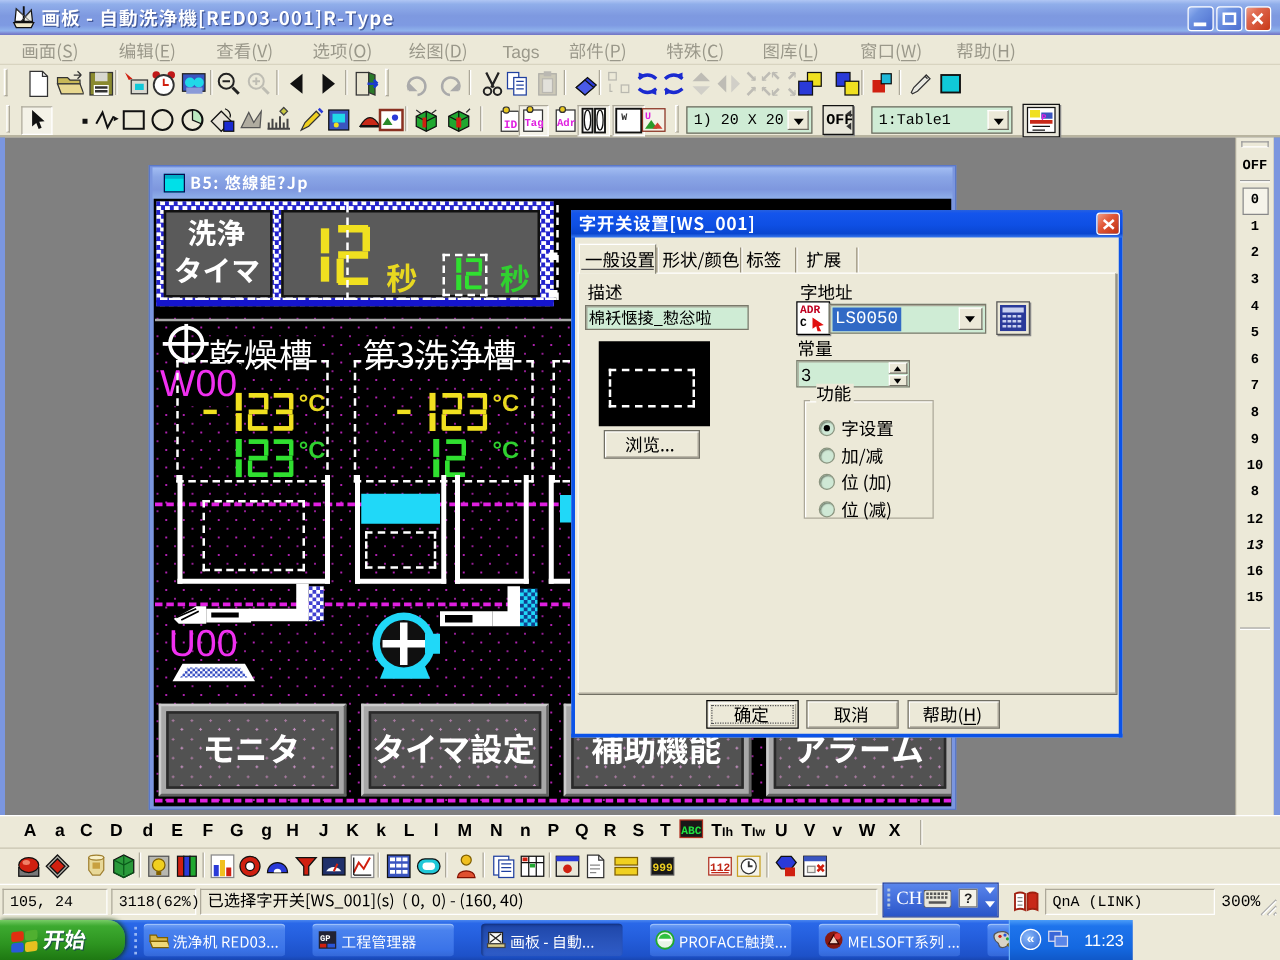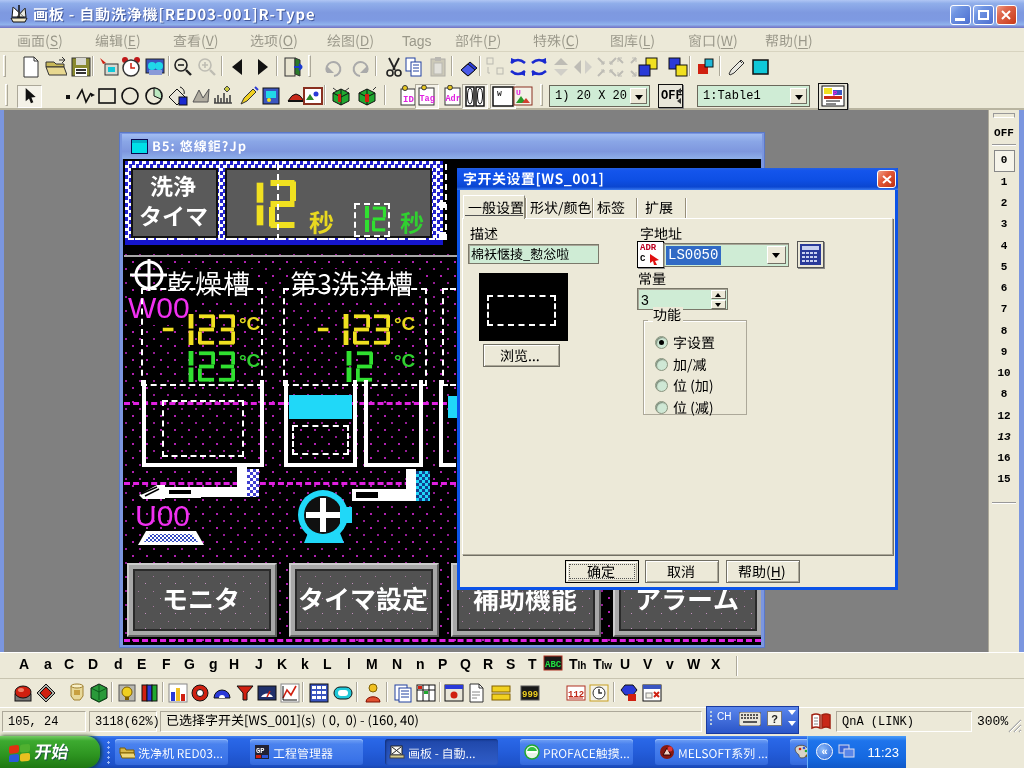--- a/index.html
+++ b/index.html
@@ -942,21 +942,21 @@
 
 <div class="abs" id="statusbar"></div>
 <div class="spanel" style="left:2px;width:84px;">105, 24</div>
 <div class="spanel" style="left:89px;width:68px;">3118(62%)</div>
 <div class="spanel" style="left:160px;width:542px;"></div>
 <svg class="abs" style="left:166px;top:713px;overflow:visible;" width="255" height="17">
     <path transform="translate(0,12)" d="M1.2 -10.1V-9.1H9.7V-5.7H2.9V-7.9H1.9V-1.3C1.9 0.3 2.6 0.7 4.7 0.7C5.2 0.7 9 0.7 9.6 0.7C11.7 0.7 12.1 -0 12.4 -2.4C12.1 -2.5 11.6 -2.7 11.4 -2.8C11.2 -0.7 11 -0.3 9.6 -0.3C8.7 -0.3 5.3 -0.3 4.6 -0.3C3.2 -0.3 2.9 -0.5 2.9 -1.3V-4.8H9.7V-4.1H10.7V-10.1Z M13.8 -9.9C14.5 -9.3 15.4 -8.4 15.8 -7.8L16.6 -8.4C16.2 -9 15.3 -9.9 14.5 -10.5ZM18.8 -10.5C18.5 -9.4 17.9 -8.2 17.2 -7.5C17.5 -7.3 17.9 -7.1 18.1 -6.9C18.4 -7.3 18.7 -7.8 18.9 -8.3H20.8V-6.4H17.2V-5.5H19.5C19.3 -3.8 18.8 -2.6 16.8 -1.9C17 -1.7 17.3 -1.3 17.4 -1.1C19.6 -1.9 20.2 -3.4 20.5 -5.5H21.8V-2.5C21.8 -1.5 22 -1.2 23 -1.2C23.2 -1.2 24.1 -1.2 24.3 -1.2C25.1 -1.2 25.4 -1.6 25.5 -3.3C25.2 -3.3 24.8 -3.5 24.6 -3.7C24.6 -2.3 24.5 -2.1 24.2 -2.1C24 -2.1 23.3 -2.1 23.2 -2.1C22.8 -2.1 22.8 -2.2 22.8 -2.5V-5.5H25.4V-6.4H21.8V-8.3H24.8V-9.1H21.8V-10.9H20.8V-9.1H19.3C19.5 -9.5 19.6 -9.9 19.7 -10.3ZM16.3 -5.9H13.7V-5H15.3V-1.1C14.8 -0.8 14.2 -0.4 13.6 0.2L14.2 1C15 0.2 15.7 -0.4 16.2 -0.4C16.4 -0.4 16.8 -0.1 17.4 0.2C18.2 0.8 19.3 0.9 20.8 0.9C22.1 0.9 24.3 0.8 25.3 0.8C25.3 0.5 25.5 -0 25.6 -0.3C24.3 -0.1 22.3 -0 20.8 -0C19.4 -0 18.3 -0.1 17.5 -0.6C16.9 -1 16.6 -1.3 16.3 -1.3Z M28.3 -10.9V-8.3H26.6V-7.4H28.3V-4.6C27.6 -4.4 27 -4.2 26.5 -4.1L26.7 -3.1L28.3 -3.7V-0.2C28.3 0 28.2 0.1 28.1 0.1C27.9 0.1 27.4 0.1 26.9 0.1C27 0.3 27.1 0.7 27.1 1C28 1 28.5 1 28.8 0.8C29.1 0.7 29.2 0.4 29.2 -0.2V-4L30.8 -4.5L30.6 -5.4L29.2 -4.9V-7.4H30.8V-8.3H29.2V-10.9ZM36.5 -9.3C36 -8.7 35.3 -8.1 34.6 -7.6C33.9 -8.1 33.4 -8.7 32.9 -9.3ZM31.1 -10.2V-9.3H32C32.5 -8.5 33.1 -7.7 33.9 -7.1C32.8 -6.5 31.7 -6 30.6 -5.7C30.8 -5.5 31 -5.2 31.1 -4.9C32.3 -5.3 33.5 -5.8 34.6 -6.5C35.6 -5.8 36.8 -5.3 38.1 -4.9C38.2 -5.2 38.5 -5.6 38.7 -5.7C37.4 -6 36.3 -6.4 35.4 -7C36.4 -7.8 37.3 -8.8 37.8 -9.9L37.2 -10.3L37.1 -10.2ZM34.1 -5.4V-4.2H31.4V-3.3H34.1V-2H30.8V-1.1H34.1V1.1H35V-1.1H38.4V-2H35V-3.3H37.5V-4.2H35V-5.4Z M45 -4.7V-3.9H39.9V-3H45V-0.2C45 0 44.9 0.1 44.7 0.1C44.4 0.1 43.6 0.1 42.7 0.1C42.9 0.3 43.1 0.8 43.1 1C44.3 1 44.9 1 45.4 0.9C45.9 0.7 46 0.4 46 -0.2V-3H51.1V-3.9H46V-4.4C47.2 -5 48.3 -5.9 49.1 -6.7L48.5 -7.2L48.2 -7.2H42V-6.2H47.3C46.6 -5.7 45.7 -5.1 45 -4.7ZM44.5 -10.7C44.8 -10.4 45 -9.9 45.2 -9.6H40V-6.9H41V-8.6H50V-6.9H51V-9.6H46.3C46.1 -10 45.8 -10.6 45.5 -11Z M60.4 -9.1V-5.4H56.8V-6V-9.1ZM52.7 -5.4V-4.5H55.7C55.6 -2.7 54.9 -1 52.7 0.4C53 0.5 53.3 0.9 53.5 1.1C55.9 -0.4 56.6 -2.5 56.7 -4.5H60.4V1.1H61.4V-4.5H64.3V-5.4H61.4V-9.1H63.9V-10.1H53.2V-9.1H55.8V-6L55.8 -5.4Z M67.9 -10.4C68.4 -9.7 69 -8.8 69.2 -8.2H66.7V-7.2H71V-5.6C71 -5.4 71 -5.1 71 -4.9H65.9V-3.9H70.8C70.4 -2.5 69.1 -1 65.6 0.2C65.9 0.4 66.2 0.8 66.3 1C69.7 -0.1 71.1 -1.7 71.7 -3.2C72.8 -1.1 74.5 0.3 76.8 1C76.9 0.7 77.2 0.2 77.5 0C75.1 -0.6 73.3 -2 72.3 -3.9H77.2V-4.9H72.1L72.1 -5.6V-7.2H76.5V-8.2H73.9C74.3 -8.9 74.9 -9.7 75.3 -10.5L74.2 -10.9C73.9 -10.1 73.3 -8.9 72.8 -8.2H69.2L70.1 -8.6C69.8 -9.2 69.3 -10.1 68.7 -10.8Z M79.4 2.2H82V1.5H80.3V-9.6H82V-10.3H79.4Z M84.7 0H86.2L87.6 -5.7C87.8 -6.5 87.9 -7.2 88.1 -7.9H88.1C88.3 -7.2 88.4 -6.5 88.6 -5.7L90 0H91.5L93.5 -9.5H92.3L91.3 -4.3C91.1 -3.3 90.9 -2.3 90.8 -1.2H90.7C90.5 -2.3 90.2 -3.3 90 -4.3L88.7 -9.5H87.6L86.3 -4.3C86 -3.3 85.8 -2.3 85.6 -1.2H85.5C85.3 -2.3 85.2 -3.3 85 -4.3L84 -9.5H82.7Z M97.8 0.2C99.7 0.2 101 -1 101 -2.5C101 -4 100.1 -4.6 99 -5.1L97.7 -5.7C96.9 -6 96.1 -6.3 96.1 -7.3C96.1 -8.1 96.8 -8.6 97.9 -8.6C98.8 -8.6 99.5 -8.3 100 -7.8L100.7 -8.5C100 -9.2 99 -9.7 97.9 -9.7C96.1 -9.7 94.9 -8.6 94.9 -7.2C94.9 -5.8 95.9 -5.1 96.8 -4.7L98.2 -4.1C99.1 -3.7 99.8 -3.4 99.8 -2.4C99.8 -1.5 99 -0.9 97.8 -0.9C96.8 -0.9 95.8 -1.4 95.1 -2.1L94.4 -1.2C95.3 -0.4 96.4 0.2 97.8 0.2Z M101.7 1.8H108.6V1H101.7Z M112.4 0.2C114.2 0.2 115.4 -1.5 115.4 -4.8C115.4 -8.1 114.2 -9.7 112.4 -9.7C110.6 -9.7 109.5 -8.1 109.5 -4.8C109.5 -1.5 110.6 0.2 112.4 0.2ZM112.4 -0.8C111.4 -0.8 110.6 -2 110.6 -4.8C110.6 -7.6 111.4 -8.8 112.4 -8.8C113.5 -8.8 114.3 -7.6 114.3 -4.8C114.3 -2 113.5 -0.8 112.4 -0.8Z M119.7 0.2C121.5 0.2 122.6 -1.5 122.6 -4.8C122.6 -8.1 121.5 -9.7 119.7 -9.7C117.8 -9.7 116.7 -8.1 116.7 -4.8C116.7 -1.5 117.8 0.2 119.7 0.2ZM119.7 -0.8C118.6 -0.8 117.8 -2 117.8 -4.8C117.8 -7.6 118.6 -8.8 119.7 -8.8C120.7 -8.8 121.5 -7.6 121.5 -4.8C121.5 -2 120.7 -0.8 119.7 -0.8Z M124.4 0H129.6V-1H127.7V-9.5H126.8C126.3 -9.2 125.7 -9 124.8 -8.9V-8.1H126.5V-1H124.4Z M130.9 2.2H133.5V-10.3H130.9V-9.6H132.6V1.5H130.9Z M138 2.5 138.7 2.2C137.6 0.4 137 -1.8 137 -4C137 -6.2 137.6 -8.4 138.7 -10.3L138 -10.6C136.8 -8.7 136.1 -6.6 136.1 -4C136.1 -1.5 136.8 0.6 138 2.5Z M142.3 0.2C144 0.2 144.9 -0.8 144.9 -1.9C144.9 -3.3 143.7 -3.7 142.7 -4.1C141.9 -4.4 141.2 -4.6 141.2 -5.3C141.2 -5.8 141.6 -6.3 142.5 -6.3C143.1 -6.3 143.6 -6 144.1 -5.7L144.7 -6.4C144.1 -6.9 143.4 -7.2 142.5 -7.2C140.9 -7.2 140.1 -6.4 140.1 -5.2C140.1 -4 141.1 -3.6 142.1 -3.2C142.9 -2.9 143.7 -2.6 143.7 -1.9C143.7 -1.2 143.3 -0.8 142.3 -0.8C141.5 -0.8 140.9 -1.1 140.2 -1.6L139.7 -0.8C140.3 -0.2 141.3 0.2 142.3 0.2Z M146.6 2.5C147.8 0.6 148.5 -1.5 148.5 -4C148.5 -6.6 147.8 -8.7 146.6 -10.6L145.9 -10.3C147 -8.4 147.6 -6.2 147.6 -4C147.6 -1.8 147 0.4 145.9 2.2Z M158.7 2.5 159.4 2.2C158.3 0.4 157.7 -1.8 157.7 -4C157.7 -6.2 158.3 -8.4 159.4 -10.3L158.7 -10.6C157.5 -8.7 156.8 -6.6 156.8 -4C156.8 -1.5 157.5 0.6 158.7 2.5Z M166.5 0.2C168.3 0.2 169.4 -1.5 169.4 -4.8C169.4 -8.1 168.3 -9.7 166.5 -9.7C164.7 -9.7 163.5 -8.1 163.5 -4.8C163.5 -1.5 164.7 0.2 166.5 0.2ZM166.5 -0.8C165.4 -0.8 164.7 -2 164.7 -4.8C164.7 -7.6 165.4 -8.8 166.5 -8.8C167.6 -8.8 168.3 -7.6 168.3 -4.8C168.3 -2 167.6 -0.8 166.5 -0.8Z M171.1 2.5C172.2 2 173 1 173 -0.2C173 -1.1 172.6 -1.6 172 -1.6C171.5 -1.6 171.1 -1.3 171.1 -0.8C171.1 -0.3 171.5 0 171.9 0L172.1 0C172.1 0.8 171.6 1.4 170.8 1.8Z M183.1 0.2C184.9 0.2 186.1 -1.5 186.1 -4.8C186.1 -8.1 184.9 -9.7 183.1 -9.7C181.3 -9.7 180.2 -8.1 180.2 -4.8C180.2 -1.5 181.3 0.2 183.1 0.2ZM183.1 -0.8C182.1 -0.8 181.3 -2 181.3 -4.8C181.3 -7.6 182.1 -8.8 183.1 -8.8C184.2 -8.8 185 -7.6 185 -4.8C185 -2 184.2 -0.8 183.1 -0.8Z M188 2.5C189.2 0.6 189.9 -1.5 189.9 -4C189.9 -6.6 189.2 -8.7 188 -10.6L187.3 -10.3C188.4 -8.4 189 -6.2 189 -4C189 -1.8 188.4 0.4 187.3 2.2Z M194.6 -3.2H198V-4.1H194.6Z M204.6 2.5 205.3 2.2C204.2 0.4 203.6 -1.8 203.6 -4C203.6 -6.2 204.2 -8.4 205.3 -10.3L204.6 -10.6C203.4 -8.7 202.7 -6.6 202.7 -4C202.7 -1.5 203.4 0.6 204.6 2.5Z M207 0H212.2V-1H210.3V-9.5H209.4C208.9 -9.2 208.3 -9 207.4 -8.9V-8.1H209.1V-1H207Z M217 0.2C218.5 0.2 219.7 -1.1 219.7 -2.9C219.7 -4.9 218.7 -5.9 217.1 -5.9C216.3 -5.9 215.5 -5.5 214.9 -4.8C215 -7.7 216 -8.7 217.4 -8.7C217.9 -8.7 218.5 -8.4 218.9 -8L219.6 -8.7C219 -9.3 218.3 -9.7 217.3 -9.7C215.5 -9.7 213.8 -8.3 213.8 -4.5C213.8 -1.4 215.2 0.2 217 0.2ZM214.9 -3.8C215.6 -4.7 216.3 -5 216.9 -5C218 -5 218.6 -4.2 218.6 -2.9C218.6 -1.6 217.9 -0.8 217 -0.8C215.8 -0.8 215.1 -1.8 214.9 -3.8Z M223.9 0.2C225.7 0.2 226.9 -1.5 226.9 -4.8C226.9 -8.1 225.7 -9.7 223.9 -9.7C222.1 -9.7 220.9 -8.1 220.9 -4.8C220.9 -1.5 222.1 0.2 223.9 0.2ZM223.9 -0.8C222.8 -0.8 222.1 -2 222.1 -4.8C222.1 -7.6 222.8 -8.8 223.9 -8.8C225 -8.8 225.7 -7.6 225.7 -4.8C225.7 -2 225 -0.8 223.9 -0.8Z M228.5 2.5C229.6 2 230.4 1 230.4 -0.2C230.4 -1.1 230 -1.6 229.4 -1.6C228.9 -1.6 228.5 -1.3 228.5 -0.8C228.5 -0.3 228.9 0 229.3 0L229.5 0C229.5 0.8 229 1.4 228.2 1.8Z M238.4 0H239.6V-2.6H240.8V-3.6H239.6V-9.5H238.3L234.3 -3.4V-2.6H238.4ZM238.4 -3.6H235.5L237.7 -6.8C238 -7.3 238.2 -7.8 238.5 -8.2H238.5C238.5 -7.7 238.4 -7 238.4 -6.5Z M244.9 0.2C246.7 0.2 247.8 -1.5 247.8 -4.8C247.8 -8.1 246.7 -9.7 244.9 -9.7C243 -9.7 241.9 -8.1 241.9 -4.8C241.9 -1.5 243 0.2 244.9 0.2ZM244.9 -0.8C243.8 -0.8 243 -2 243 -4.8C243 -7.6 243.8 -8.8 244.9 -8.8C245.9 -8.8 246.7 -7.6 246.7 -4.8C246.7 -2 245.9 -0.8 244.9 -0.8Z M249.7 2.5C250.9 0.6 251.7 -1.5 251.7 -4C251.7 -6.6 250.9 -8.7 249.7 -10.6L249 -10.3C250.1 -8.4 250.7 -6.2 250.7 -4C250.7 -1.8 250.1 0.4 249 2.2Z" fill="#000000"></path>
   </svg>
 <div class="abs" style="left:706px;top:706px;width:93px;height:28px;background:linear-gradient(180deg,#5a86ec,#2a55c8);border:1px solid #1a3aa0;">
   <div class="abs" style="left:2px;top:3px;width:4px;height:17px;background-image:radial-gradient(circle,#bcd 1px,transparent 1.4px);background-size:4px 4px;"></div>
-  <span style="position:absolute;left:10px;top:4px;color:#fff;font-size:10px;font-family:Liberation Sans, sans-serif;">CH</span>
+  <span style="position:absolute;left:10px;top:4px;color:#fff;font-size:15px;font-family:Liberation Serif, serif;">CH</span>
   <svg class="abs" style="left:32px;top:5px;" width="22" height="14" viewBox="0 0 22 14">
       <rect x="0" y="0" width="22" height="14" rx="2" fill="#e8e6da" stroke="#555"></rect>
       <g fill="#555">
         <rect x="2" y="2" width="2" height="2"></rect>
         <rect x="5" y="2" width="2" height="2"></rect>
         <rect x="8" y="2" width="2" height="2"></rect>
         <rect x="11" y="2" width="2" height="2"></rect>
         <rect x="14" y="2" width="2" height="2"></rect>
         <rect x="17" y="2" width="2" height="2"></rect>
         <rect x="2" y="5" width="2" height="2"></rect>

